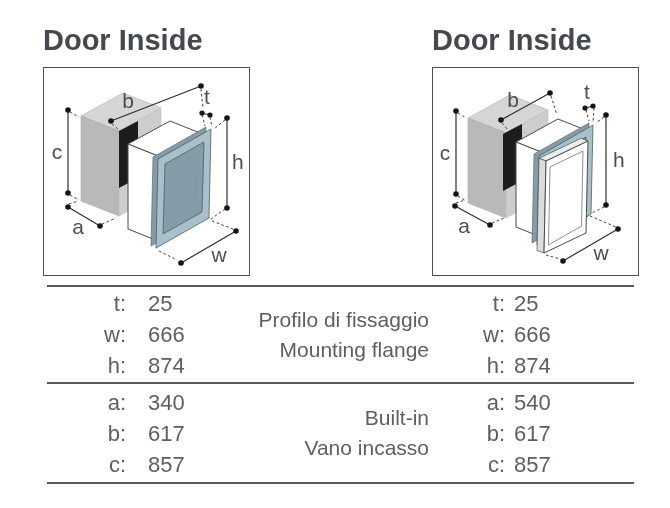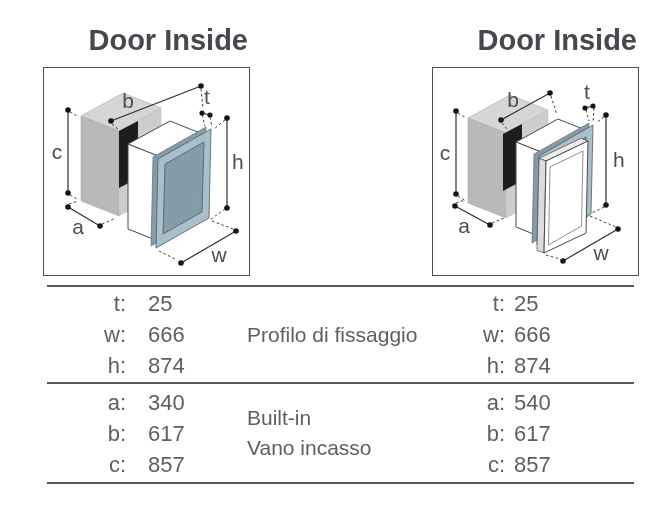--- a/index.html
+++ b/index.html
@@ -1,18 +1,18 @@
 <!DOCTYPE html>
 <html><head>
 <meta charset="utf-8">
 <style>
   html,body{margin:0;padding:0;background:#ffffff;}
   body{width:670px;height:508px;position:relative;overflow:hidden;
        font-family:"Liberation Sans","DejaVu Sans",sans-serif;}
-  .title{position:absolute;top:24px;width:205px;text-align:right;
+  .title{position:absolute;top:24px;width:205px;text-align:left;
          font-size:29px;font-weight:bold;color:#45494d;letter-spacing:0px;}
   #title-inside{left:43px;}
   #title-outside{left:432px;}
   .diagram-box{position:absolute;top:67px;width:205px;height:207px;
                border:1.5px solid #4d5054;background:#ffffff;}
   #box-inside{left:43px;}
   #box-outside{left:432px;}
   .diagram-box svg{display:block;width:100%;height:100%;}
   svg text{font-family:"Liberation Sans","DejaVu Sans",sans-serif;
            font-size:21px;fill:#4b4f53;}
@@ -22,21 +22,21 @@
   .sec{display:grid;grid-template-columns:200px 1fr 205px;}
   .sec-1{height:95px;border-bottom:2px solid #59595b;}
   .sec-2{height:98px;}
   .cell{display:flex;flex-direction:column;justify-content:center;}
   .cell-l{padding-left:43px;}
   .cell-r{padding-left:40px;}
   .pair{display:flex;font-size:22px;line-height:31px;}
   .pk{width:36px;text-align:right;}
   .cell-l .pv{margin-left:22px;}
   .cell-r .pv{margin-left:9px;}
-  .cell-c{align-items:flex-start;text-align:center;font-size:21px;line-height:30px;}
+  .cell-c{align-items:flex-end;text-align:center;font-size:21px;line-height:30px;}
 </style>
 </head>
 <body>
 
 <div class="title" id="title-inside">Door Inside</div>
 <div class="title" id="title-outside">Door Inside</div>
 
 <div class="diagram-box" id="box-inside">
 <svg viewBox="0 0 205 207">
   <g stroke-linejoin="round">
@@ -195,20 +195,21 @@
           <span class="pk">w:</span>
           <span class="pv">666</span>
         </div>
       <div class="pair">
           <span class="pk">h:</span>
           <span class="pv">874</span>
         </div>
     </div>
     <div class="cell cell-c">
       <div>Profilo di fissaggio</div>
+      <div>Mounting flange</div>
     </div>
     <div class="cell cell-r">
       <div class="pair">
           <span class="pk">t:</span>
           <span class="pv">25</span>
         </div>
       <div class="pair">
           <span class="pk">w:</span>
           <span class="pv">666</span>
         </div>

